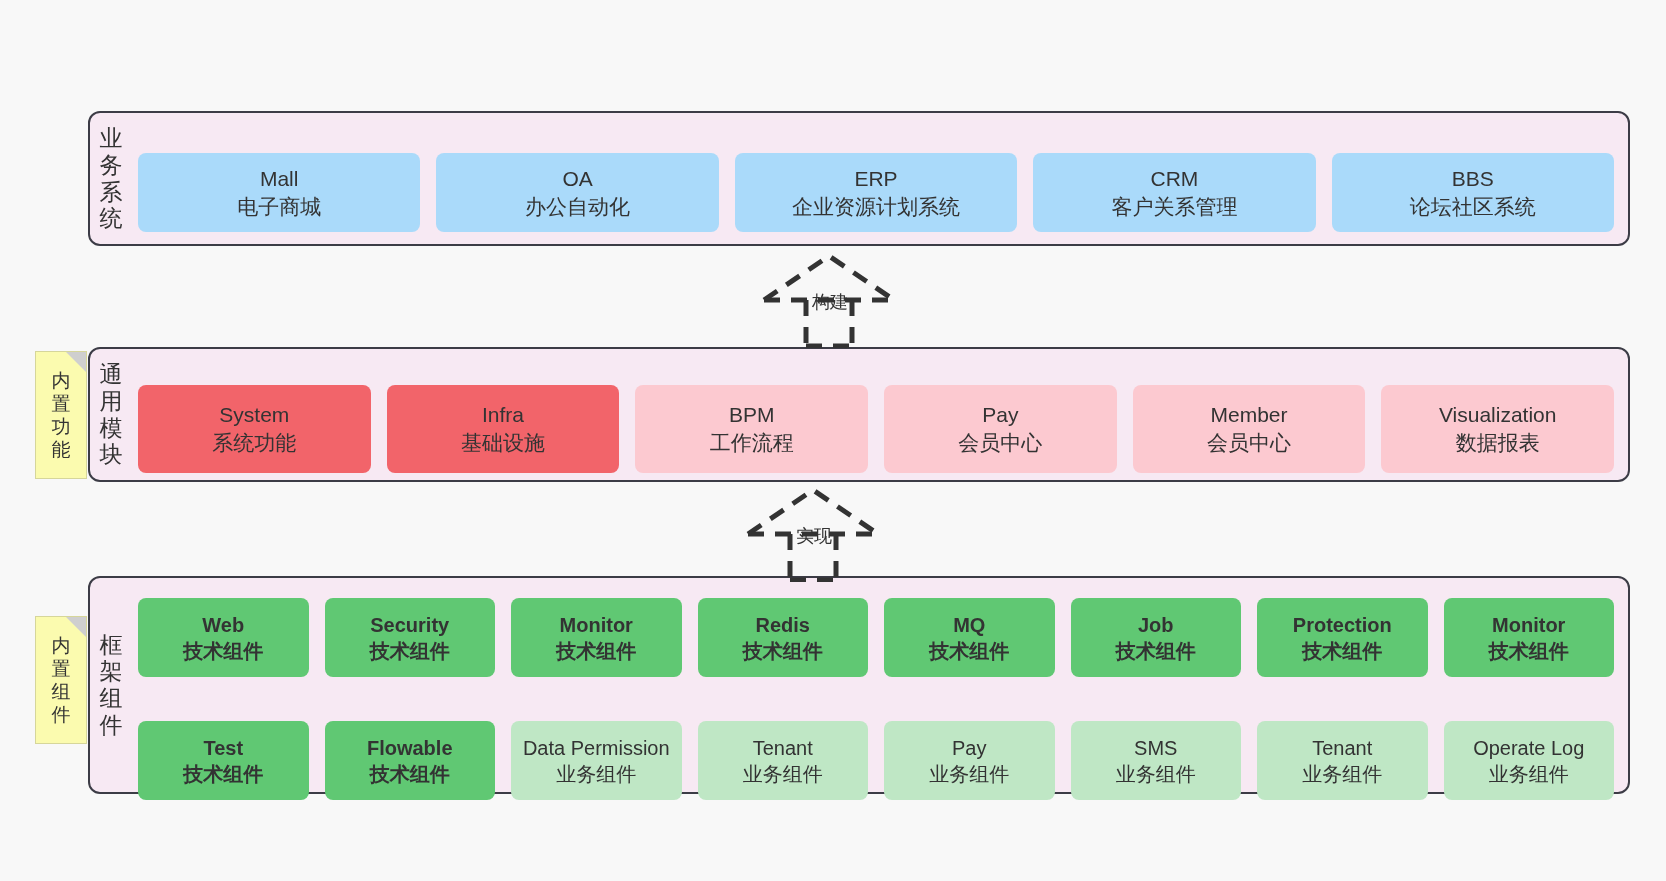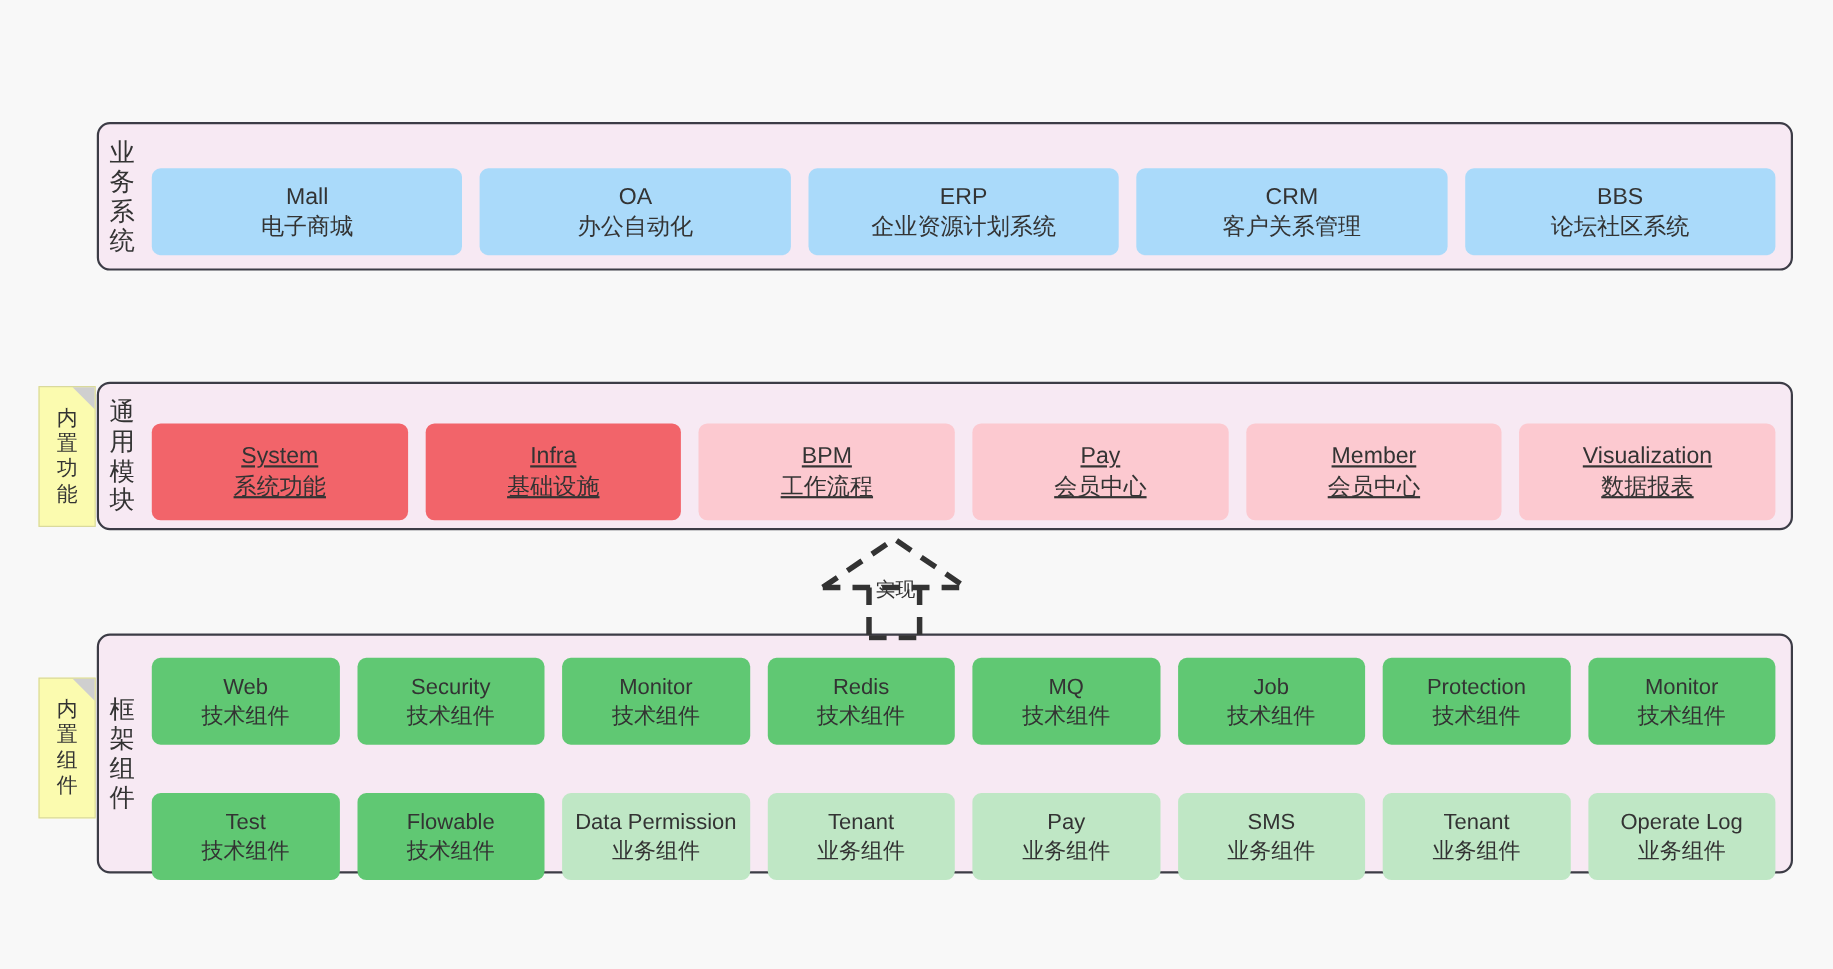--- a/index.html
+++ b/index.html
@@ -84,30 +84,30 @@
   
   #layer-business {
     left: 88px; top: 111px; width: 1542px; height: 135px;
   }
   #layer-business .card { height: 79px; background: #aadafa; }
 
   
   #layer-common {
     left: 88px; top: 347px; width: 1542px; height: 135px;
   }
-  #layer-common .card { height: 88px; text-decoration: underline; }
+  #layer-common .card { height: 88px; }
   .c-red   { background: #f2646a; }
   .c-pink  { background: #fcc9d0; }
 
   
   #layer-framework {
     left: 88px; top: 576px; width: 1542px; height: 218px;
   }
   #layer-framework .card { height: 79px; font-size: 20px; }
-  .c-green      { background: #60c873; }
+  .c-green      { background: #60c873; font-weight: bold; }
   .c-lightgreen { background: #bfe7c5; }
 
   
   .sticky {
     position: absolute;
     box-sizing: border-box;
     width: 52px;
     background: #fbfbaf;
     border: 1px solid #d6d69a;
     display: flex;
@@ -180,20 +180,28 @@
           <span class="t2">客户关系管理</span>
         </div>
         <div class="card">
           <span class="t1">BBS</span>
           <span class="t2">论坛社区系统</span>
         </div>
       </div>
     </div>
   </div>
 
+  <div class="arrow-wrap" id="arrow-build">
+    <svg width="220" height="100" viewBox="0 0 220 100">
+      <path d="M 20 52 L 85 8 L 150 52" fill="none" stroke="#333333" stroke-width="5" stroke-dasharray="16,11" stroke-linecap="butt"></path>
+      <path d="M 20 52 L 150 52" fill="none" stroke="#333333" stroke-width="5" stroke-dasharray="16,11" stroke-linecap="butt"></path>
+      <path d="M 62 52 L 62 100 M 108 52 L 108 100 M 62 98 L 108 98" fill="none" stroke="#333333" stroke-width="5" stroke-dasharray="16,11" stroke-linecap="butt"></path>
+    </svg>
+    <div class="arrow-label">构建</div>
+  </div>
 
   <div class="sticky" id="sticky-builtin-func">
     <div class="fold"></div>
     <span>内</span>
     <span>置</span>
     <span>功</span>
     <span>能</span>
   </div>
 
   <div class="layer" id="layer-common">

